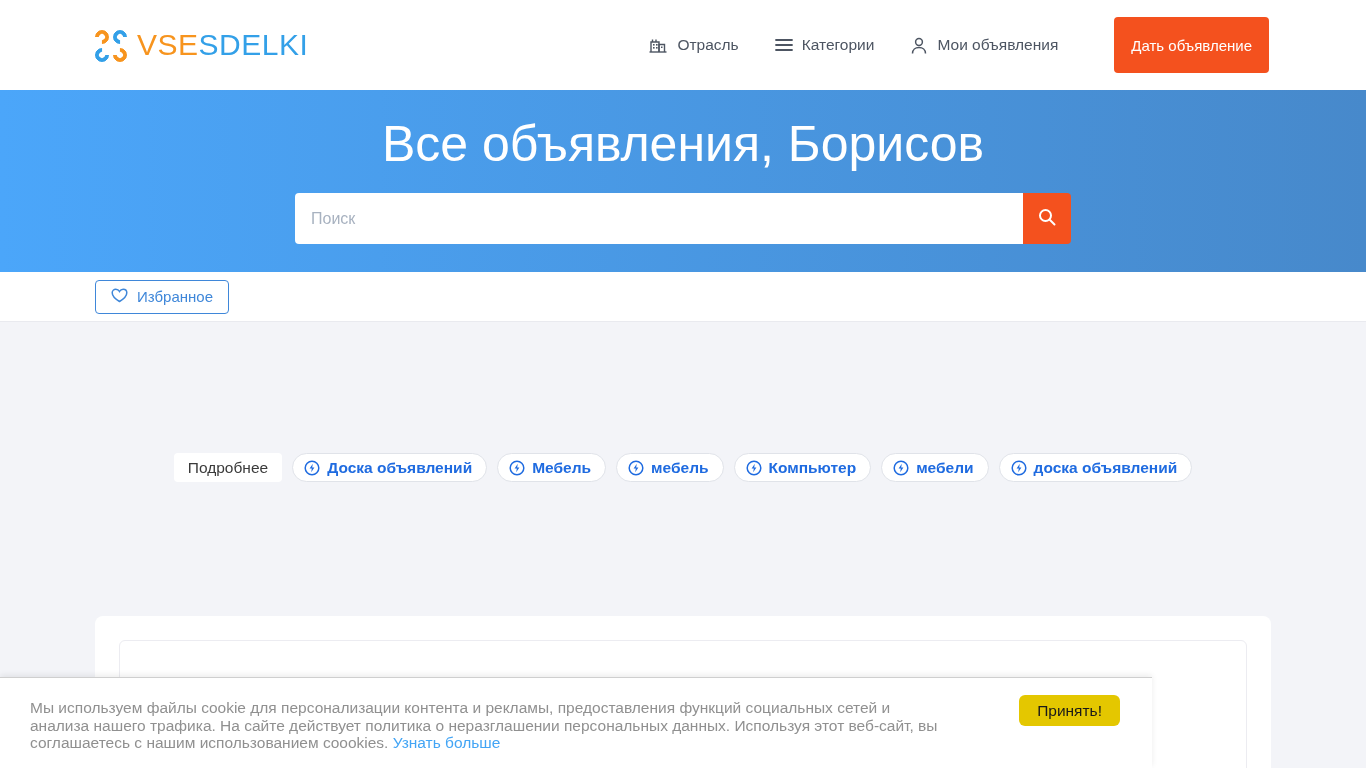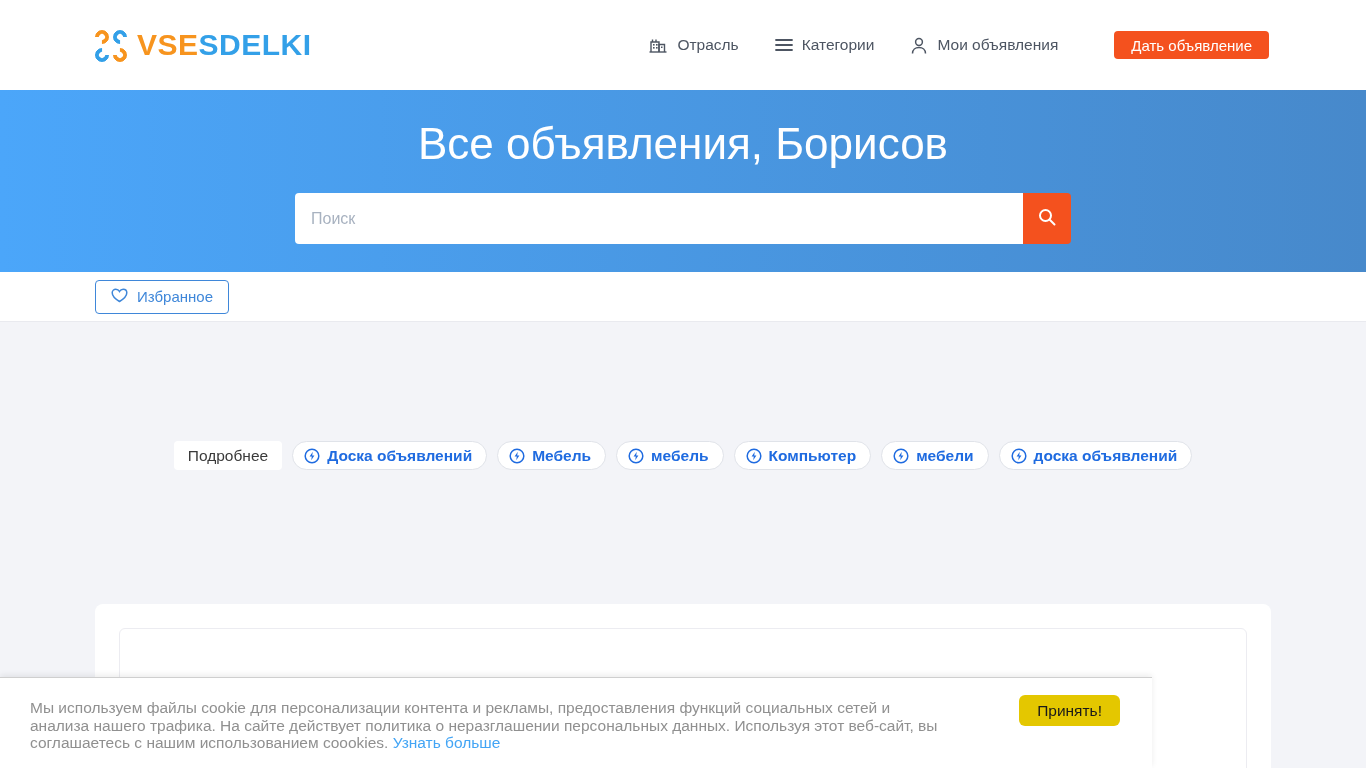--- a/index.html
+++ b/index.html
@@ -18,45 +18,45 @@
   .logo { display: flex; align-items: center; gap: 10px; cursor: pointer; }
   .logo-mark {
     display: grid; grid-template-columns: 14px 14px; grid-template-rows: 14px 14px;
     gap: 4px; margin-top: 2px;
   }
   .crescent { width: 14px; height: 14px; border-radius: 50%; border: 4px solid; }
   .cr-tl { border-color: #f7941e; border-bottom-color: transparent; transform: rotate(45deg); }
   .cr-tr { border-color: #33a0e8; border-bottom-color: transparent; transform: rotate(-45deg); }
   .cr-bl { border-color: #33a0e8; border-bottom-color: transparent; transform: rotate(-135deg); }
   .cr-br { border-color: #f7941e; border-bottom-color: transparent; transform: rotate(135deg); }
-  .logo-text { font-size: 30px; letter-spacing: 0.5px; font-weight: 700; line-height: 1; }
+  .logo-text { font-size: 30px; letter-spacing: 0.5px; font-weight: 400; line-height: 1; }
   .logo-text .lt-orange { color: #f7941e; }
   .logo-text .lt-blue { color: #33a0e8; }
 
   .nav { margin-left: auto; display: flex; align-items: center; gap: 36px; }
   .nav-item {
     display: flex; align-items: center; gap: 9px;
     color: #4d5562; font-size: 15.5px; cursor: pointer; white-space: nowrap;
   }
   .nav-item svg { display: block; }
   .post-ad-btn {
     margin-left: 20px; background: #f4511e; color: #ffffff; border: none;
     font-family: "Liberation Sans", sans-serif;
-    font-size: 15px; padding: 0 17px; height: 28px; border-radius: 4px; cursor: pointer;
+    font-size: 15px; padding: 0 17px; height: 56px; border-radius: 4px; cursor: pointer;
     white-space: nowrap;
   }
 
   
   .hero {
     height: 182px;
     background: linear-gradient(90deg, #4ba6fa 0%, #4789cb 100%);
     text-align: center;
   }
   .hero-title {
-    padding-top: 30px; color: #ffffff; font-size: 44px; font-weight: 400;
+    padding-top: 30px; color: #ffffff; font-size: 50px; font-weight: 400;
     line-height: 48px;
   }
   .search-bar {
     width: 776px; height: 51px; margin: 25px auto 0;
     display: flex; border-radius: 4px; overflow: hidden;
   }
   .search-input {
     flex: 1; border: none; outline: none; padding: 0 16px;
     font-family: "Liberation Sans", sans-serif; font-size: 16px; color: #333;
     background: #ffffff;
@@ -76,21 +76,21 @@
     height: 34px; display: flex; align-items: center; gap: 9px;
     background: #ffffff; border: 1px solid #3f87d9; border-radius: 4px;
     color: #3f87d9; font-family: "Liberation Sans", sans-serif; font-size: 15px;
     padding: 0 15px; cursor: pointer; justify-content: space-between;
   }
 
   
   .main-section { padding-top: 119px; }
 
   .tags-wrap {
-    max-width: 1070px; margin: 0 auto;
+    max-width: 1070px; margin: 12px auto;
     display: flex; flex-wrap: wrap; justify-content: center;
     gap: 7px 10px;
   }
   .chip {
     height: 29px; display: inline-flex; align-items: center;
     background: #ffffff; font-size: 15.5px; cursor: pointer; white-space: nowrap;
   }
   .chip-more { border-radius: 4px; padding: 0 14px; color: #3a3a3a; }
   .chip-tag {
     border: 1px solid #e0e3e9; border-radius: 15px; padding: 0 14px 0 11px;

